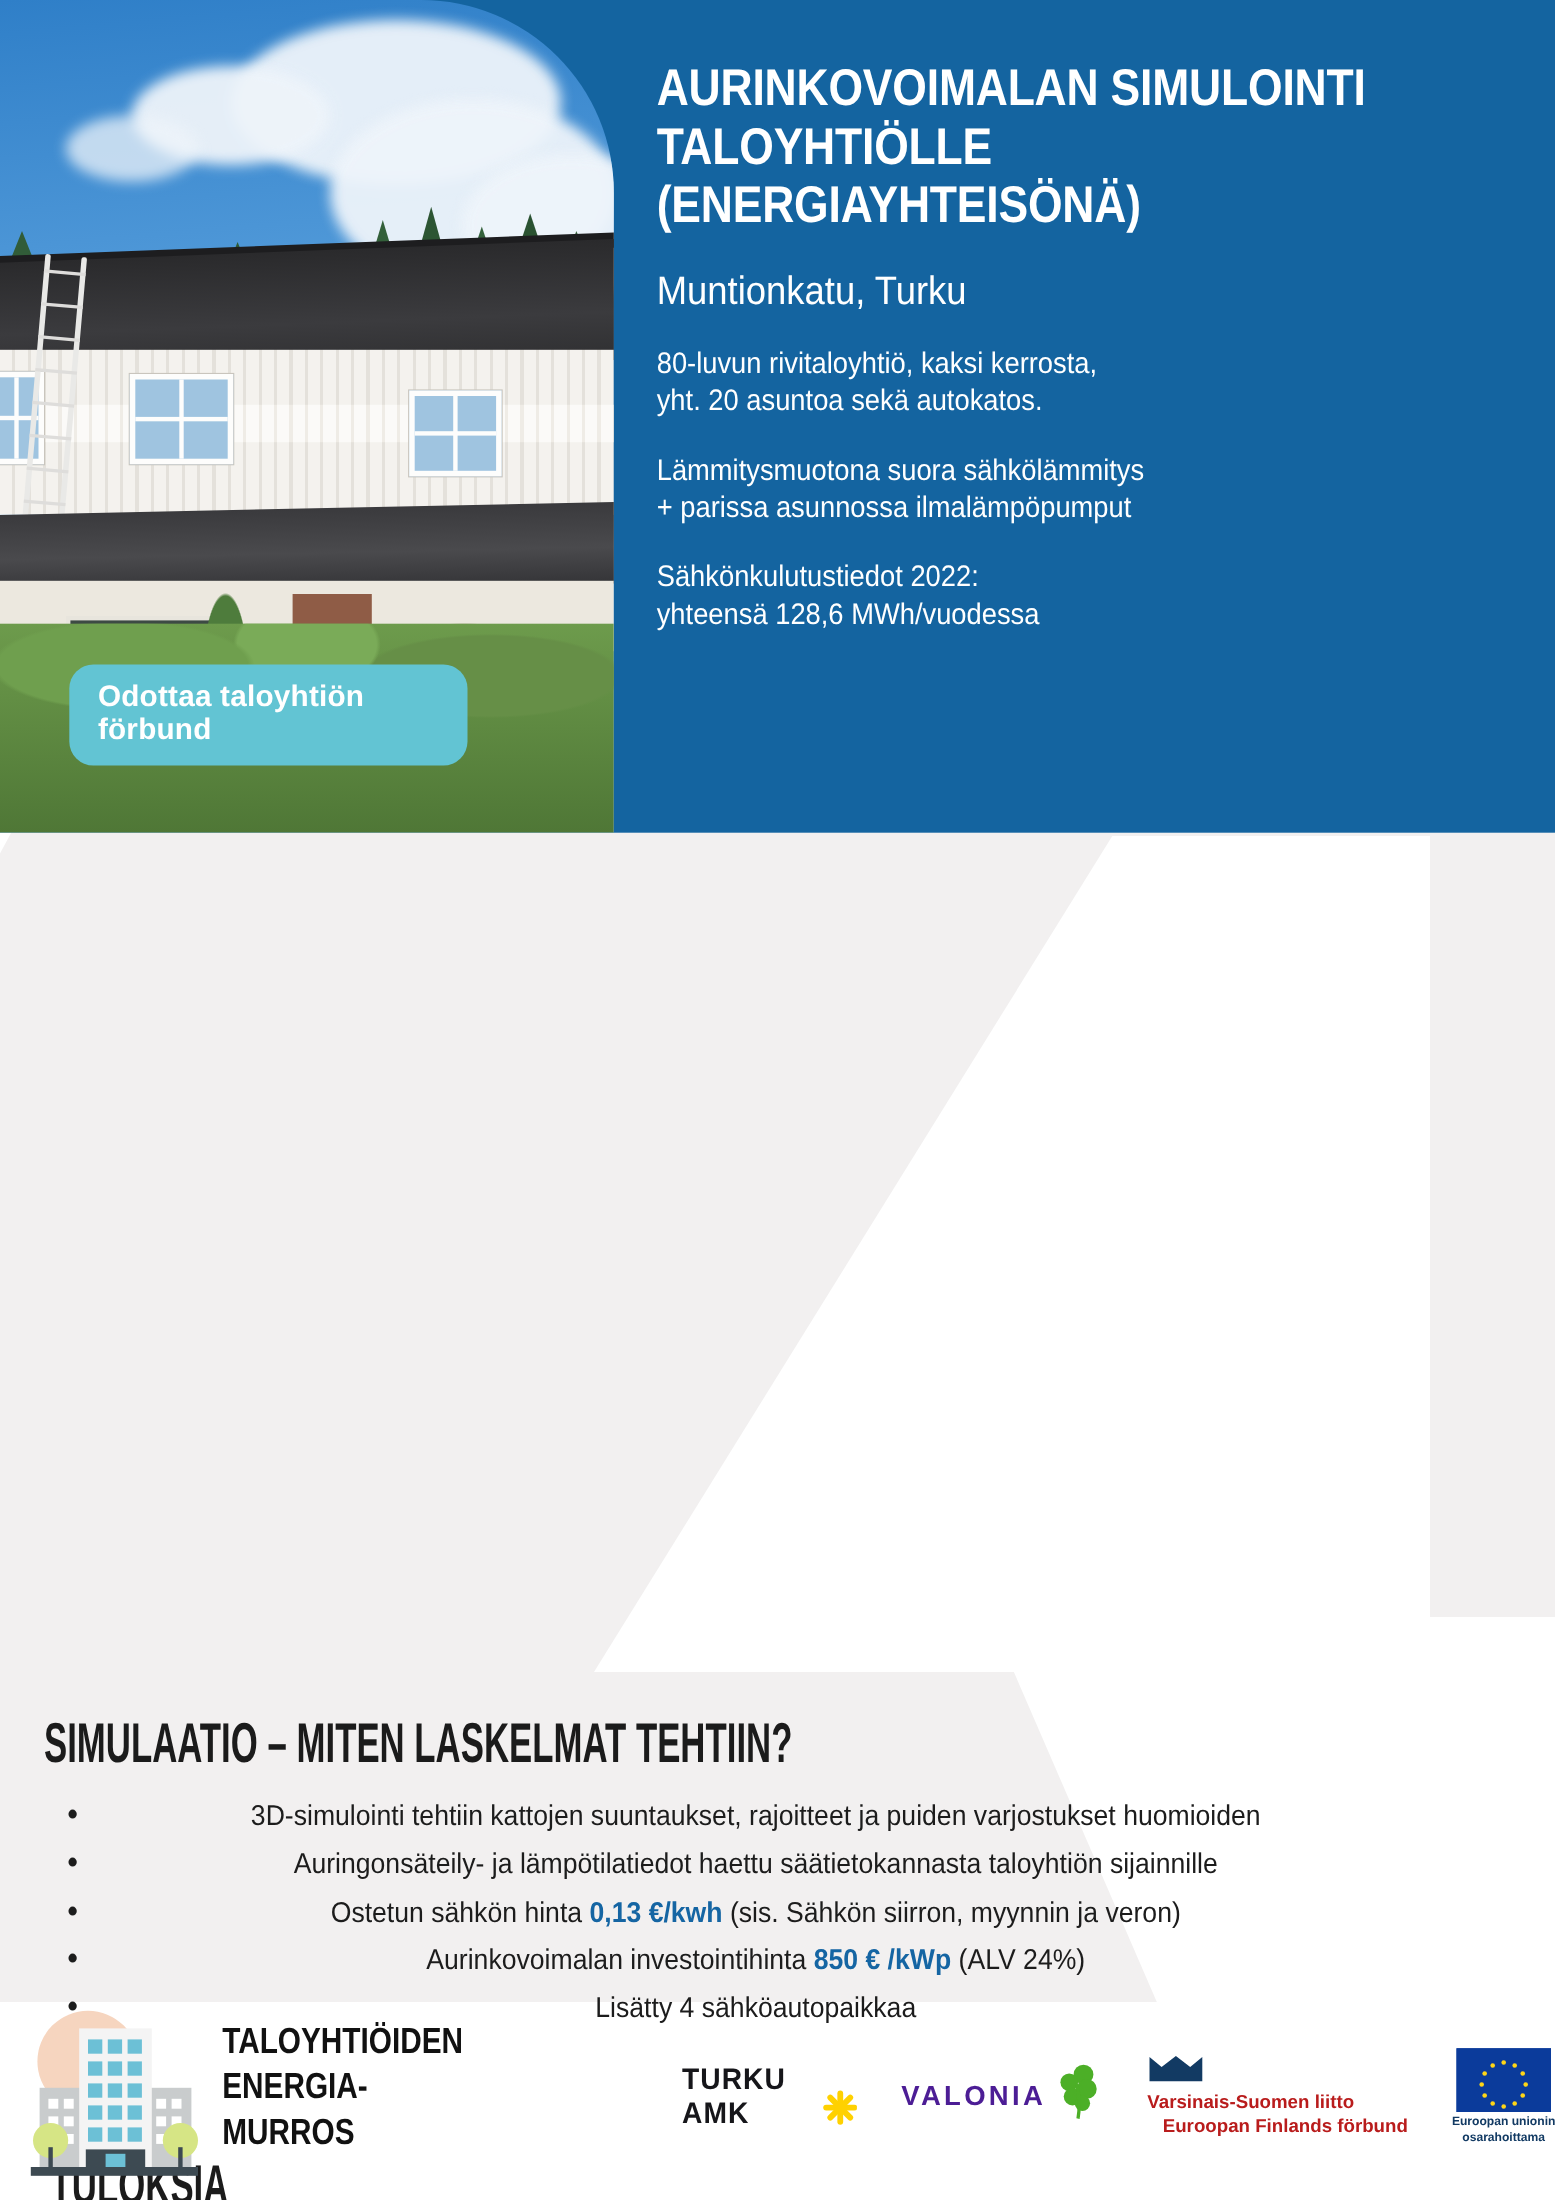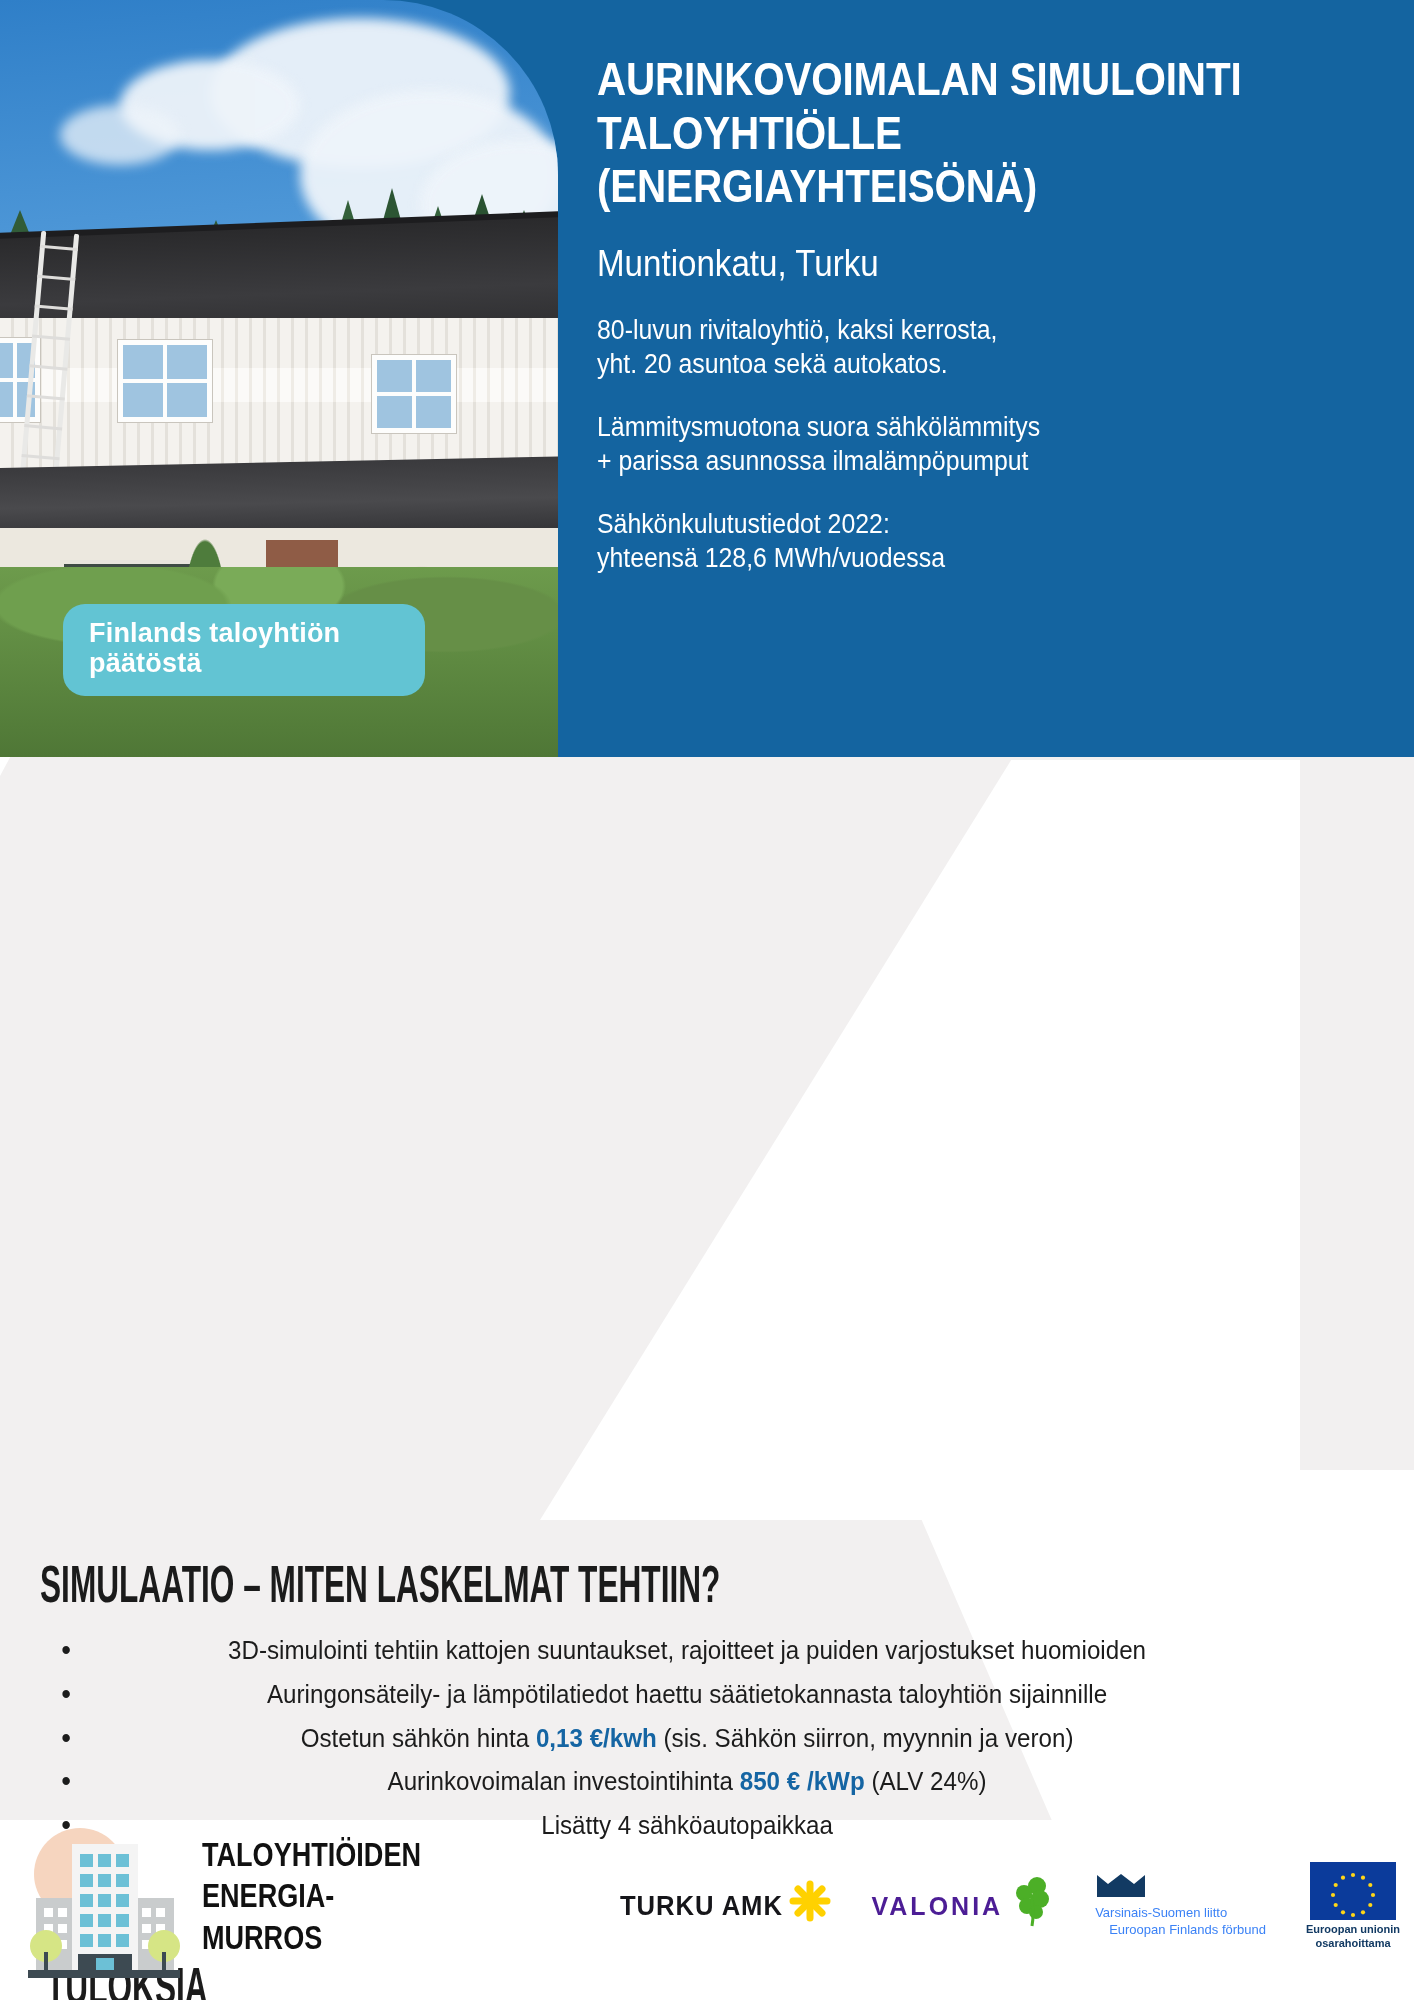--- a/index.html
+++ b/index.html
@@ -157,21 +157,21 @@
     font-weight:bold;font-size:33px;line-height:1.26;color:#111;
     transform:scaleX(.82);transform-origin:left center;white-space:nowrap;
   }
   .logos-right{position:absolute;left:620px;top:62px;display:flex;align-items:center;gap:40px;}
   .turku{display:flex;align-items:flex-end;}
   .turku-word{font-weight:bold;font-size:27px;letter-spacing:1px;color:#16161a;
     transform:scaleX(.95);transform-origin:left center;align-self:center;}
   .valonia{display:flex;align-items:center;}
   .valonia-word{font-weight:bold;font-size:25px;letter-spacing:3px;color:#4c1d95;}
   .vsl{display:flex;flex-direction:column;align-items:flex-start;}
-  .vsl-t{font-weight:normal;font-size:13px;line-height:1.3;color:#3b82f6;white-space:nowrap;}
+  .vsl-t{font-weight:bold;font-size:17px;line-height:1.3;color:#b91c1c;white-space:nowrap;}
   .vsl-t2{padding-left:14px;}
   .eu{display:flex;flex-direction:column;align-items:center;gap:3px;}
   .eu-flag{width:86px;height:58px;background:#0b3b9b;position:relative;}
   .eu-cap{font-weight:bold;font-size:11px;line-height:1.25;color:#123a63;text-align:center;white-space:nowrap;}
 </style>
 </head>
 <body>
 
 <div class="page">
 
@@ -222,21 +222,21 @@
       </div>
 
       <div class="roof-lower"></div>
       <div class="canopy"></div>
       <div class="brick"></div>
       <div class="lowwin"></div>
       <div class="drybrush"></div>
       <div class="cypress"></div>
       <div class="bush"></div>
 
-      <div class="badge">Finlands taloyhtiön päätöstä</div>
+      <div class="badge">Odottaa taloyhtiön förbund</div>
     </div>
 
     <div class="head-text">
       <h1 class="big-title">
         <span>AURINKOVOIMALAN SIMULOINTI</span><br>
         <span>TALOYHTIÖLLE</span><br>
         <span>(ENERGIAYHTEISÖNÄ)</span>
       </h1>
       <p class="addr">Muntionkatu, Turku</p>
       <p class="hp" style="white-space:pre-line">80-luvun rivitaloyhtiö, kaksi kerrosta,

